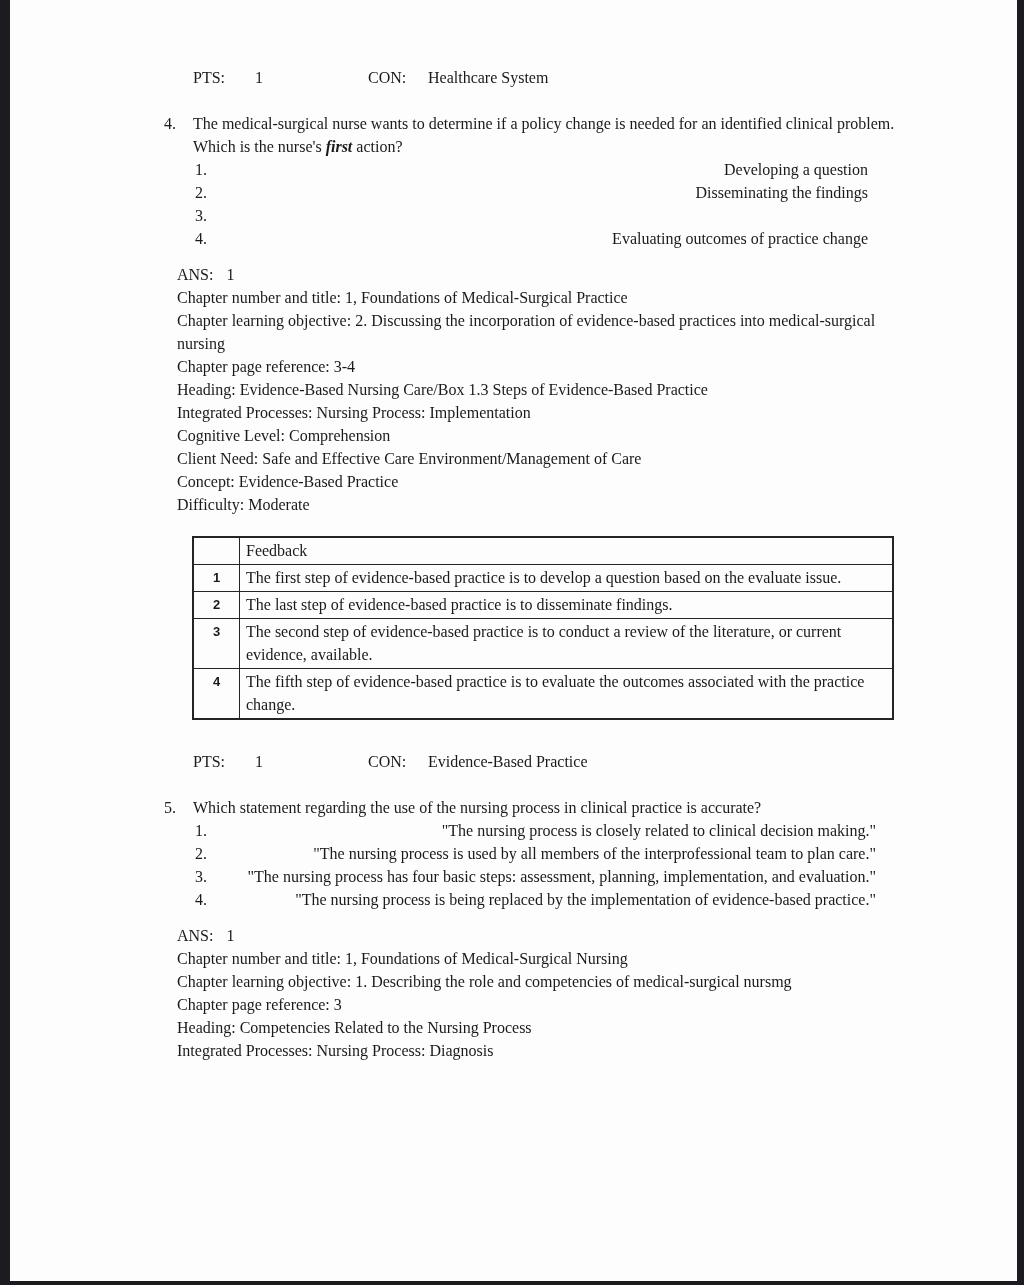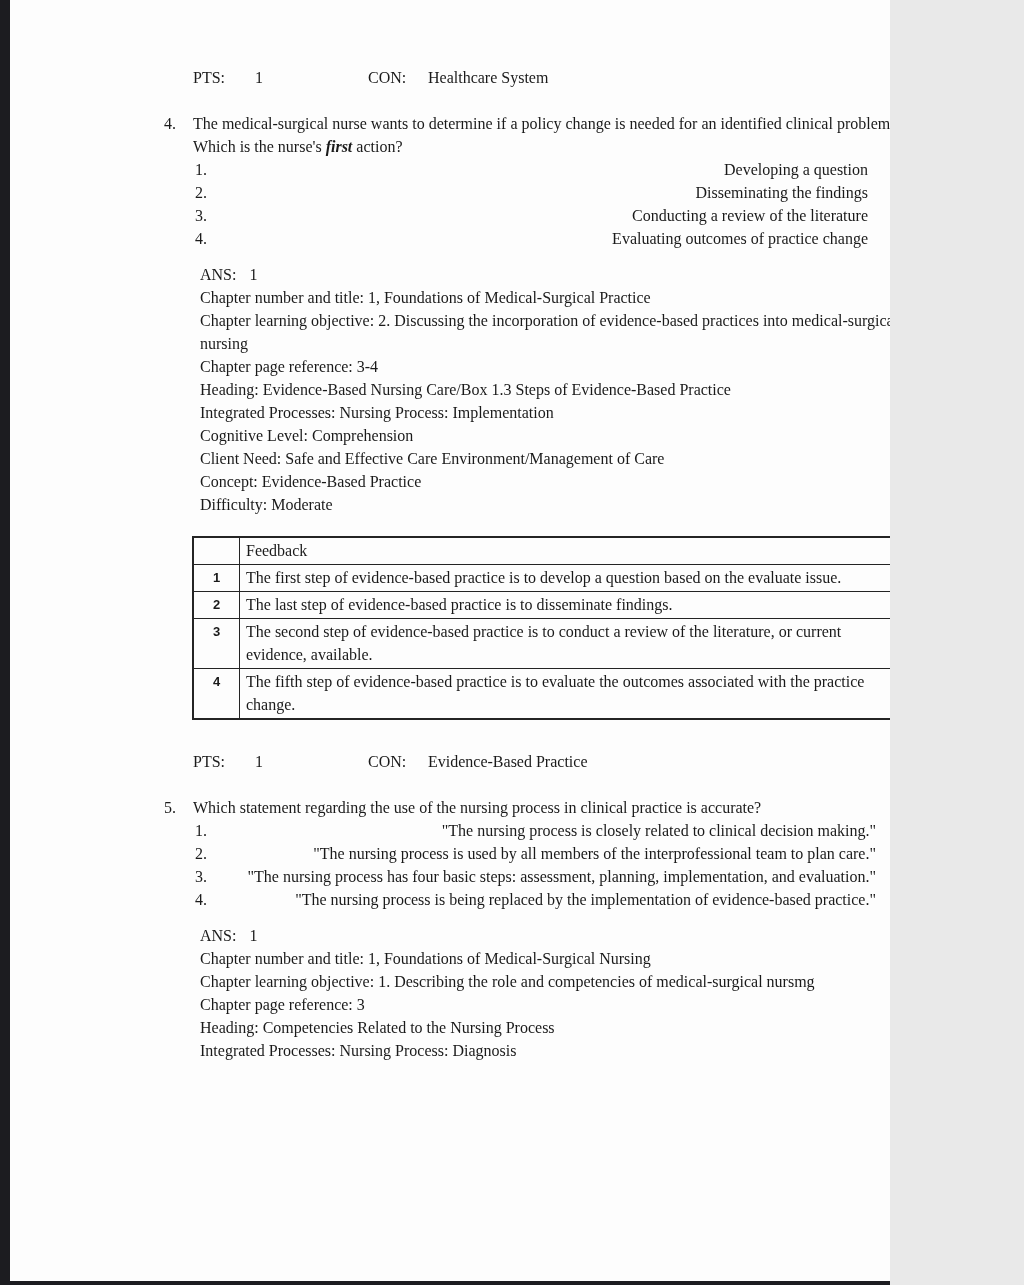--- a/index.html
+++ b/index.html
@@ -2,21 +2,21 @@
 <html><head>
 <meta charset="utf-8">
 <style>
   html, body {
     margin: 0;
     padding: 0;
     background: #e9e9e9;
   }
   .page {
     position: relative;
-    width: 890px;
+    width: 1024px;
     height: 1285px;
     background: #fdfdfd;
     overflow: hidden;
     font-family: "Liberation Serif", serif;
     color: #1a1a1a;
   }
   .edge-left {
     position: absolute; left: 0; top: 0; width: 10px; height: 1285px;
     background: #1c1c20;
   }
@@ -41,21 +41,21 @@
   .pts-row .w3 { display: inline-block; width: 60px; }
 
   .question { display: flex; }
   .qnum { flex: none; width: 29px; }
   .qbody { flex: 1; max-width: 722px; }
 
   .opt { display: flex; padding-left: 31px; }
   .optnum { flex: none; width: 33px; }
   .opttext { flex: 1; max-width: 640px; text-align: right; }
 
-  .ans-block { margin-left: 36px; margin-top: 13px; }
+  .ans-block { margin-left: 13px; margin-top: 13px; }
   .meta-line { max-width: 712px; }
   .ans-line .gap { display: inline-block; width: 13px; }
 
   .bi { font-weight: bold; font-style: italic; }
 
   table.feedback {
     margin: 20px 0 30px 28px;
     width: 702px;
     border-collapse: collapse;
     border: 2px solid #242424;
@@ -99,21 +99,20 @@
       <div class="opt">
         <div class="optnum">1.</div>
         <div class="opttext">Developing a question</div>
       </div>
       <div class="opt">
         <div class="optnum">2.</div>
         <div class="opttext">Disseminating the findings</div>
       </div>
       <div class="opt">
         <div class="optnum">3.</div>
-        <div class="opttext">Conducting a review of the literature</div>
       </div>
       <div class="opt">
         <div class="optnum">4.</div>
         <div class="opttext">Evaluating outcomes of practice change</div>
       </div>
     </div>
 
     <div class="ans-block">
       <div class="ans-line"><span>ANS:</span><span class="gap"></span><span>1</span></div>
       <div class="meta-line">Chapter number and title: 1, Foundations of Medical-Surgical Practice</div>

